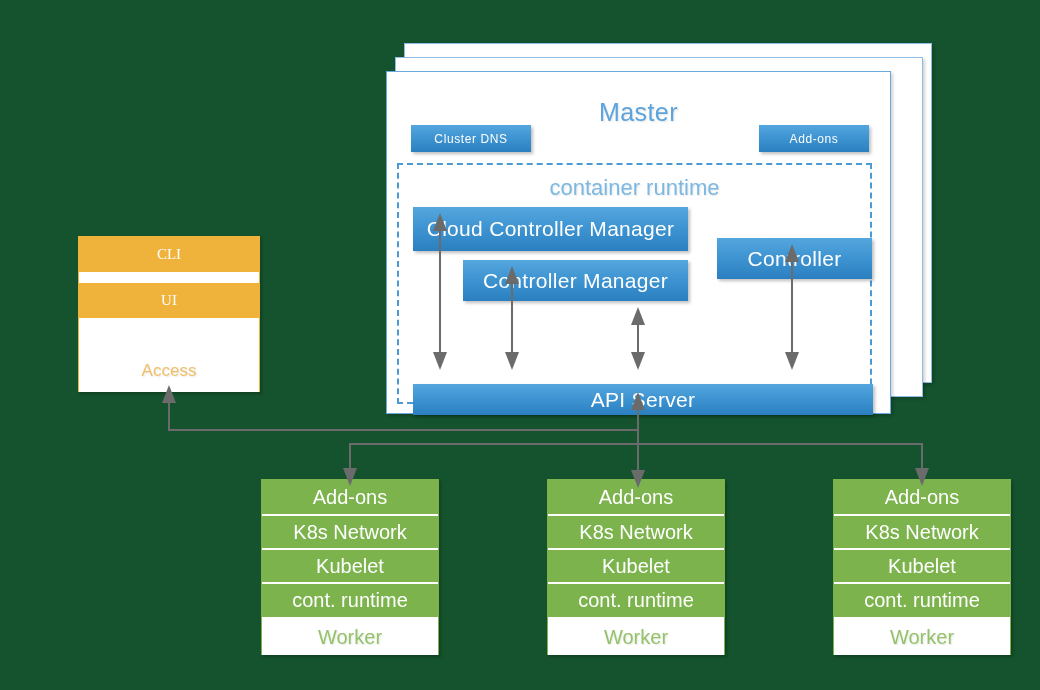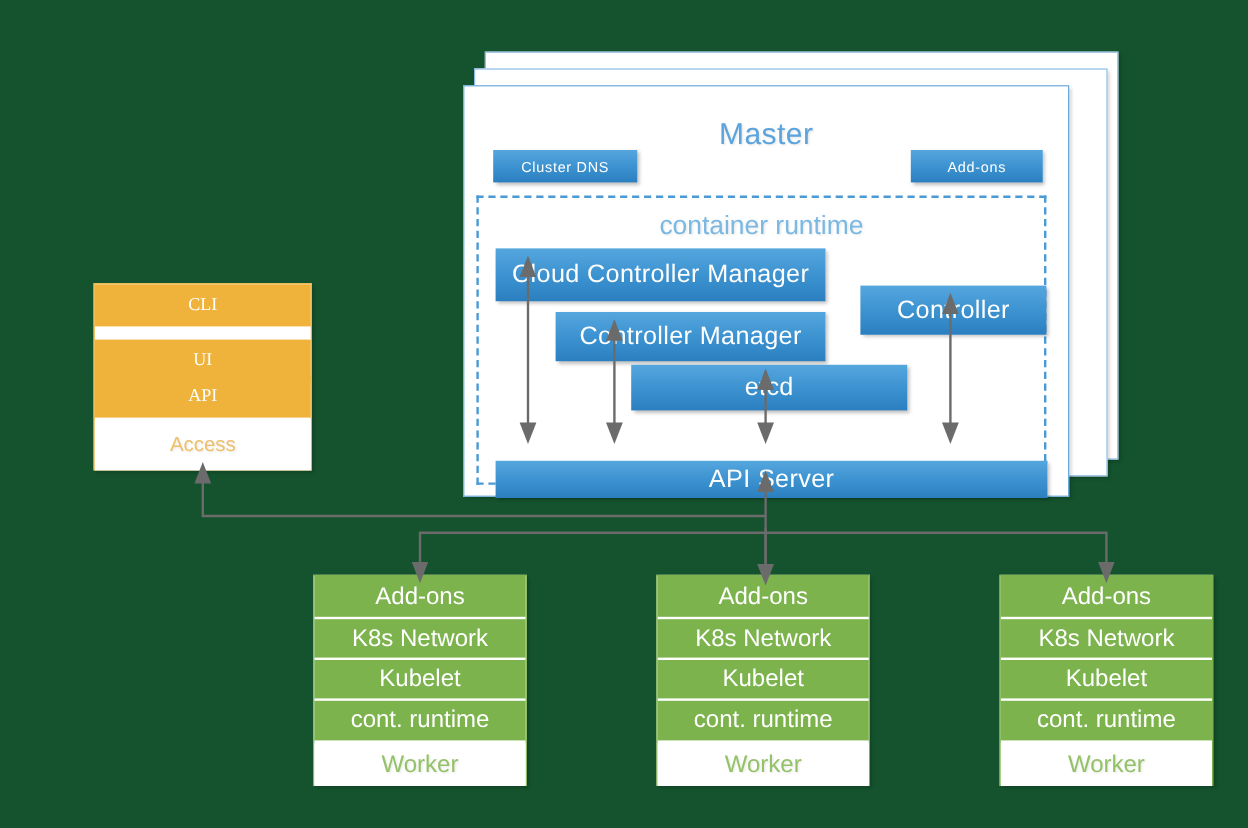--- a/index.html
+++ b/index.html
@@ -148,29 +148,27 @@
     <div class="abs dashed-region" style="left:10px; top:91px; width:475px; height:241px;">
       <div class="dashed-title">container runtime</div>
     </div>
 
     <div class="abs bluebox" style="left:26px; top:135px; width:275px; height:44px;">Cloud Controller Manager</div>
 
     <div class="abs bluebox" style="left:76px; top:188px; width:225px; height:41px;">Controller Manager</div>
 
     <div class="abs bluebox" style="left:330px; top:166px; width:155px; height:41px;">Controller</div>
 
-    <div class="abs bluebox" style="left:139px; top:232px; width:230px; height:38px;">etcd</div>
 
     <div class="abs bluebox" style="left:26px; top:297px; width:460px; height:31px;margin-top:15px;">API Server</div>
   </div>
 
   <div class="abs stack stack-orange-border" style="left:78px; top:236px; width:182px; height:156px;">
     <div class="stack-row orange-row" style="top:0px; height:35px;">CLI</div>
     <div class="stack-row orange-row" style="top:24px; height:35px;margin-top:22px;">UI</div>
-    <div class="stack-row orange-row" style="top:76px; height:35px;">API</div>
     <div class="stack-row orange-foot" style="top:113px; height:42px;">Access</div>
   </div>
 
   <div class="abs stack stack-green-border" style="left:261px; top:479px; width:178px; height:176px;">
     <div class="stack-row green-row" style="top:0px; height:34px;">Add-ons</div>
     <div class="stack-row green-row" style="top:36px; height:32px;">K8s Network</div>
     <div class="stack-row green-row" style="top:70px; height:32px;">Kubelet</div>
     <div class="stack-row green-row" style="top:104px; height:33px;">cont. runtime</div>
     <div class="stack-row green-foot" style="top:139px; height:36px;">Worker</div>
   </div>

